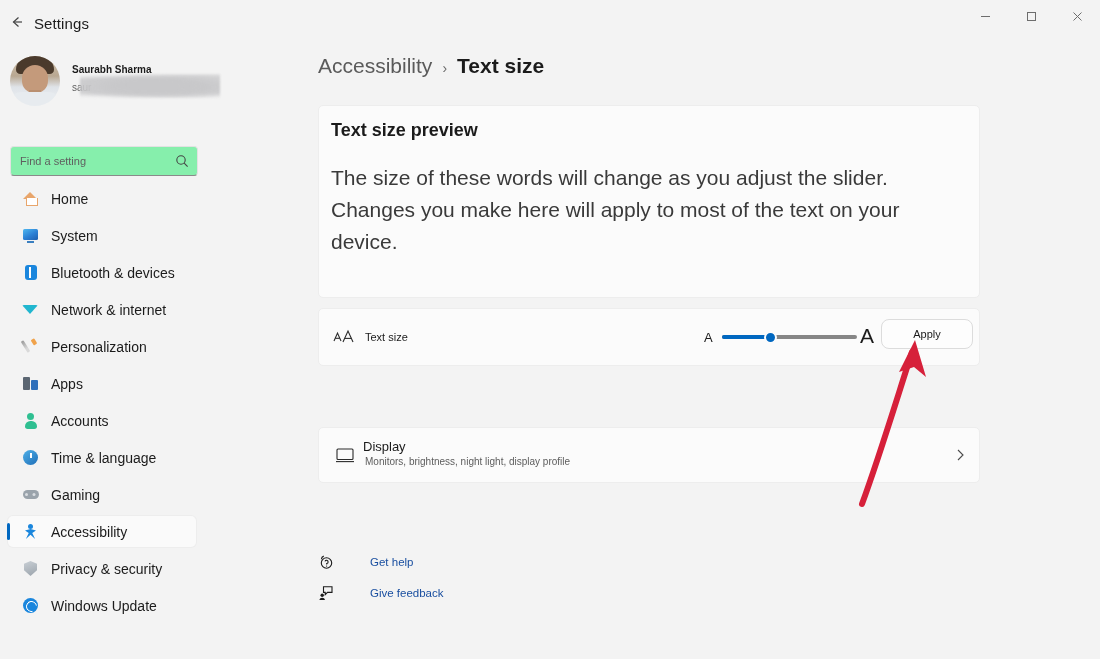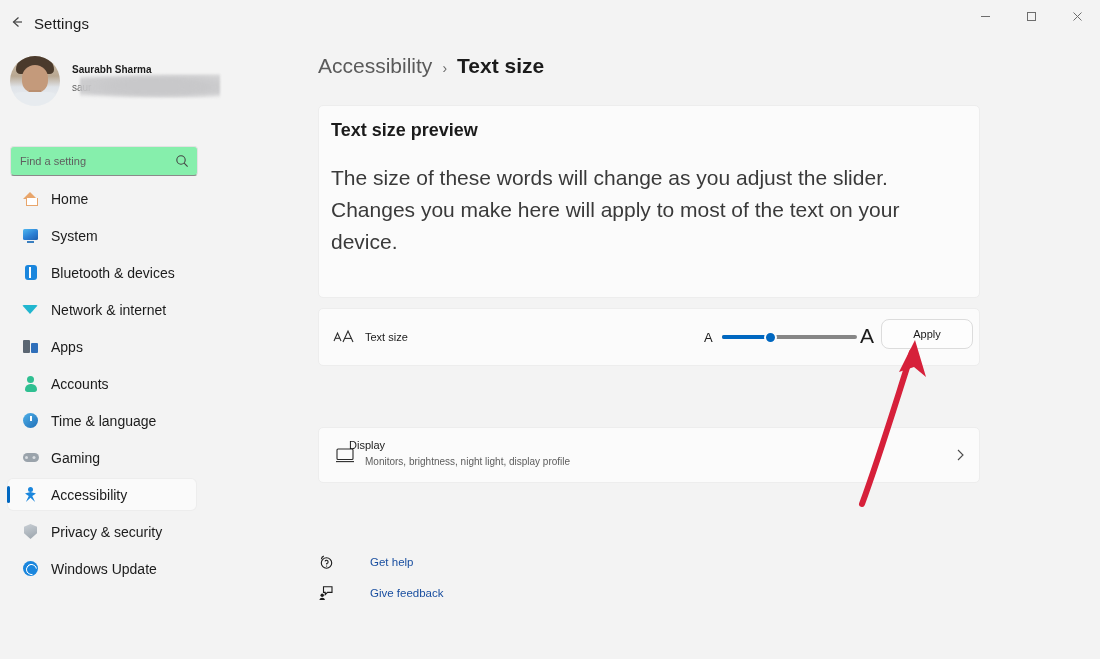--- a/index.html
+++ b/index.html
@@ -261,21 +261,21 @@
     display: flex; align-items: center; justify-content: center;
     font-size: 11px; color: #1b1b1b;
   }
 
   .related-title {
     position: absolute; left: 108px; top: 400px;
     font-size: 11.5px; font-weight: bold; color: #1b1b1b;
   }
   .display-card { left: 108px; top: 393px; width: 662px; height: 56px; }
   .disp-icon { position: absolute; left: 16px; top: 18px; width: 20px; height: 18px; color:#2b2b2b; }
-  .disp-title { position: absolute; left: 30px; top: 11px; font-size: 11px; color: #1b1b1b; }
+  .disp-title { position: absolute; left: 44px; top: 11px; font-size: 13px; color: #1b1b1b; }
   .disp-sub { position: absolute; left: 46px; top: 28px; font-size: 10px; color: #5d5d5d; }
   .chev { position: absolute; right: 14px; top: 20px; width: 10px; height: 14px; color: #4b4b4b; }
 
   .linkrow { position: absolute; display: flex; align-items: center; gap: 20px; }
   .link-ico { width: 16px; height: 16px; margin-right: 16px; color: #1b1b1b; }
   .link-text { font-size: 11.5px; color: #1a4fa0; }
 
   .arrow-layer {
     position: absolute; left: 0; top: 0; width: 1100px; height: 659px; pointer-events: none;
   }
@@ -346,20 +346,24 @@
         <span class="nav-ico ic-system"></span>
         <span class="nav-label">System</span>
       </div>
       <div class="navitem">
         <span class="nav-ico ic-bt"></span>
         <span class="nav-label">Bluetooth &amp; devices</span>
       </div>
       <div class="navitem">
         <span class="nav-ico ic-net"></span>
         <span class="nav-label">Network &amp; internet</span>
+      </div>
+      <div class="navitem">
+        <span class="nav-ico ic-pers"></span>
+        <span class="nav-label">Personalization</span>
       </div>
       <div class="navitem">
         <span class="nav-ico ic-apps"></span>
         <span class="nav-label">Apps</span>
       </div>
       <div class="navitem">
         <span class="nav-ico ic-acct"></span>
         <span class="nav-label">Accounts</span>
       </div>
       <div class="navitem">

